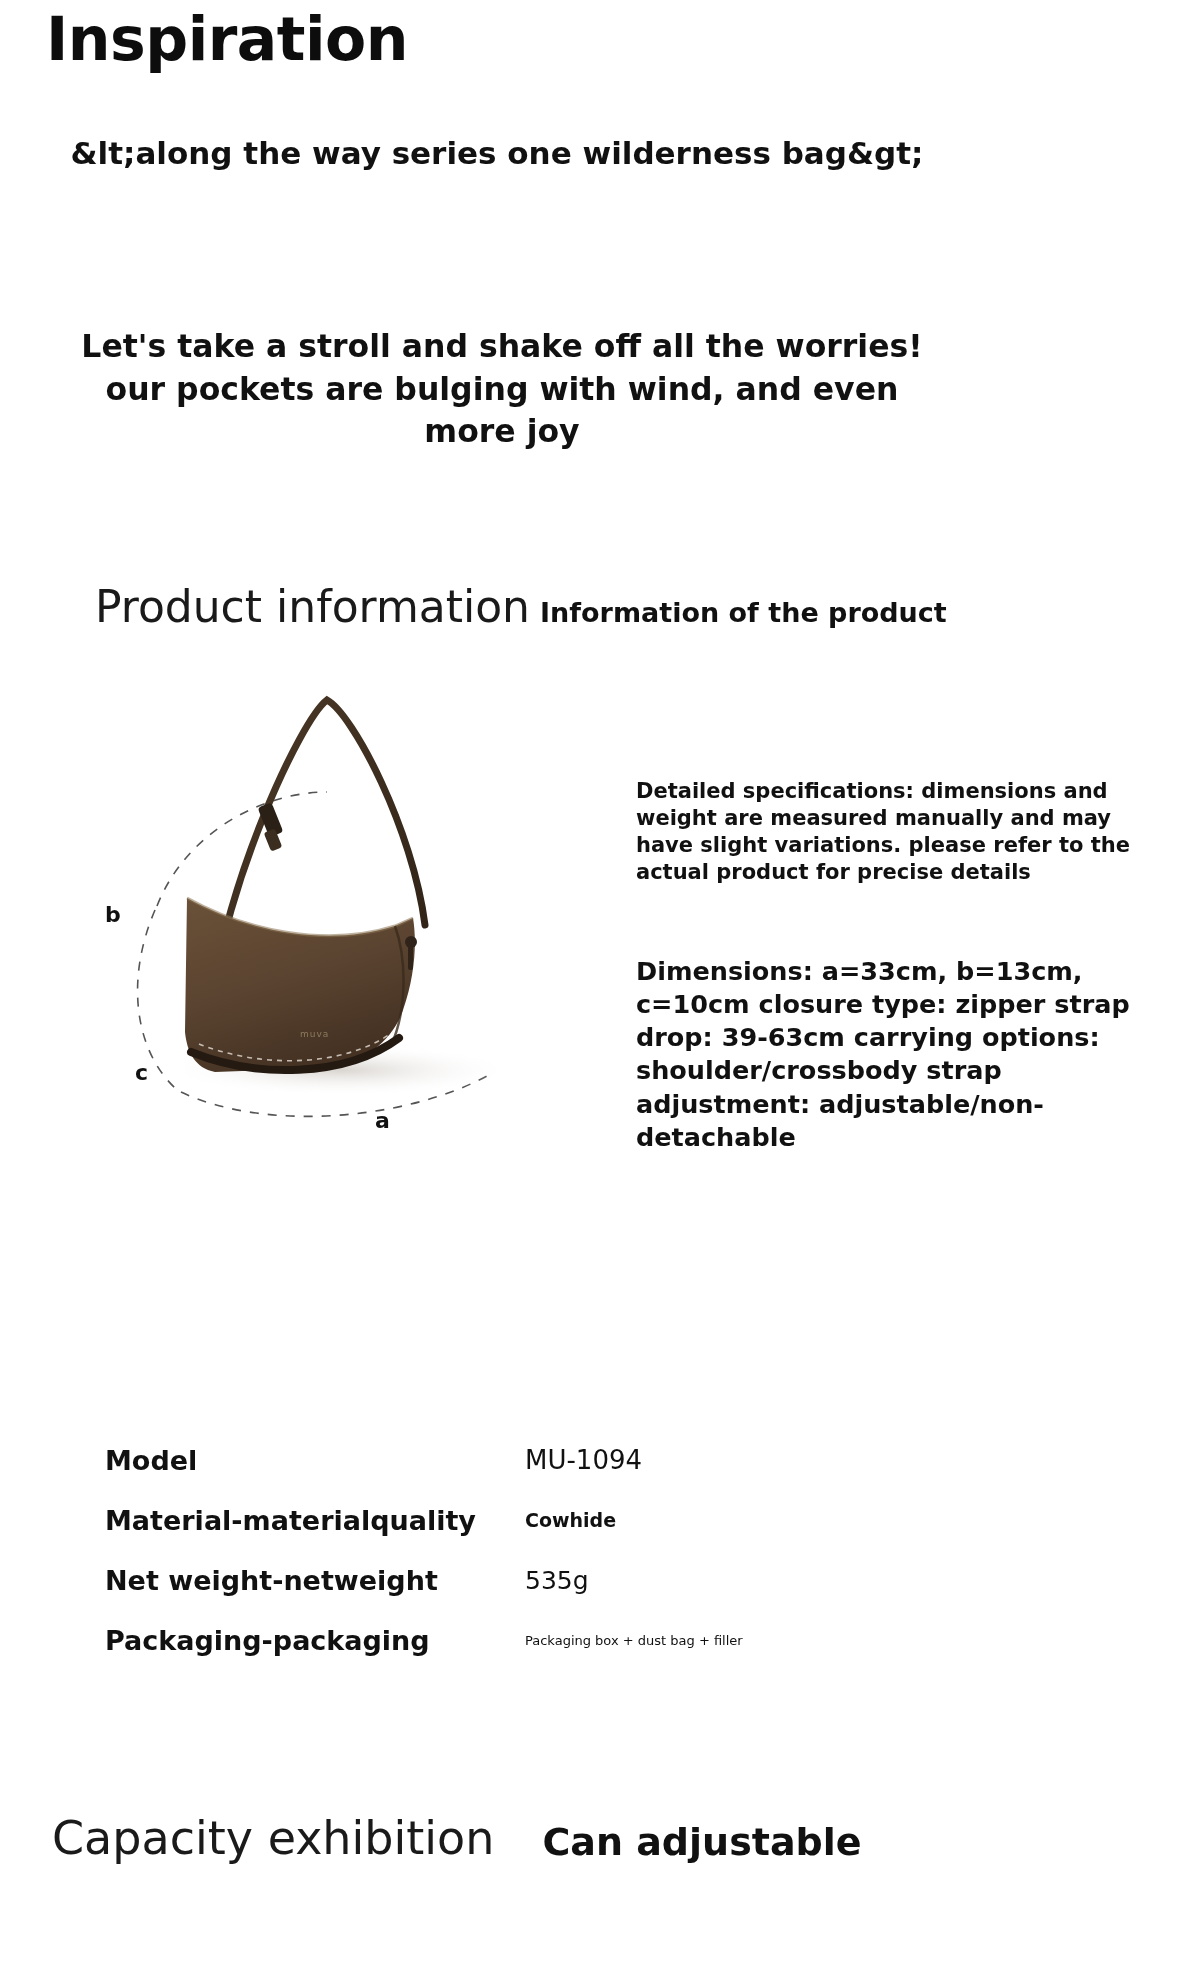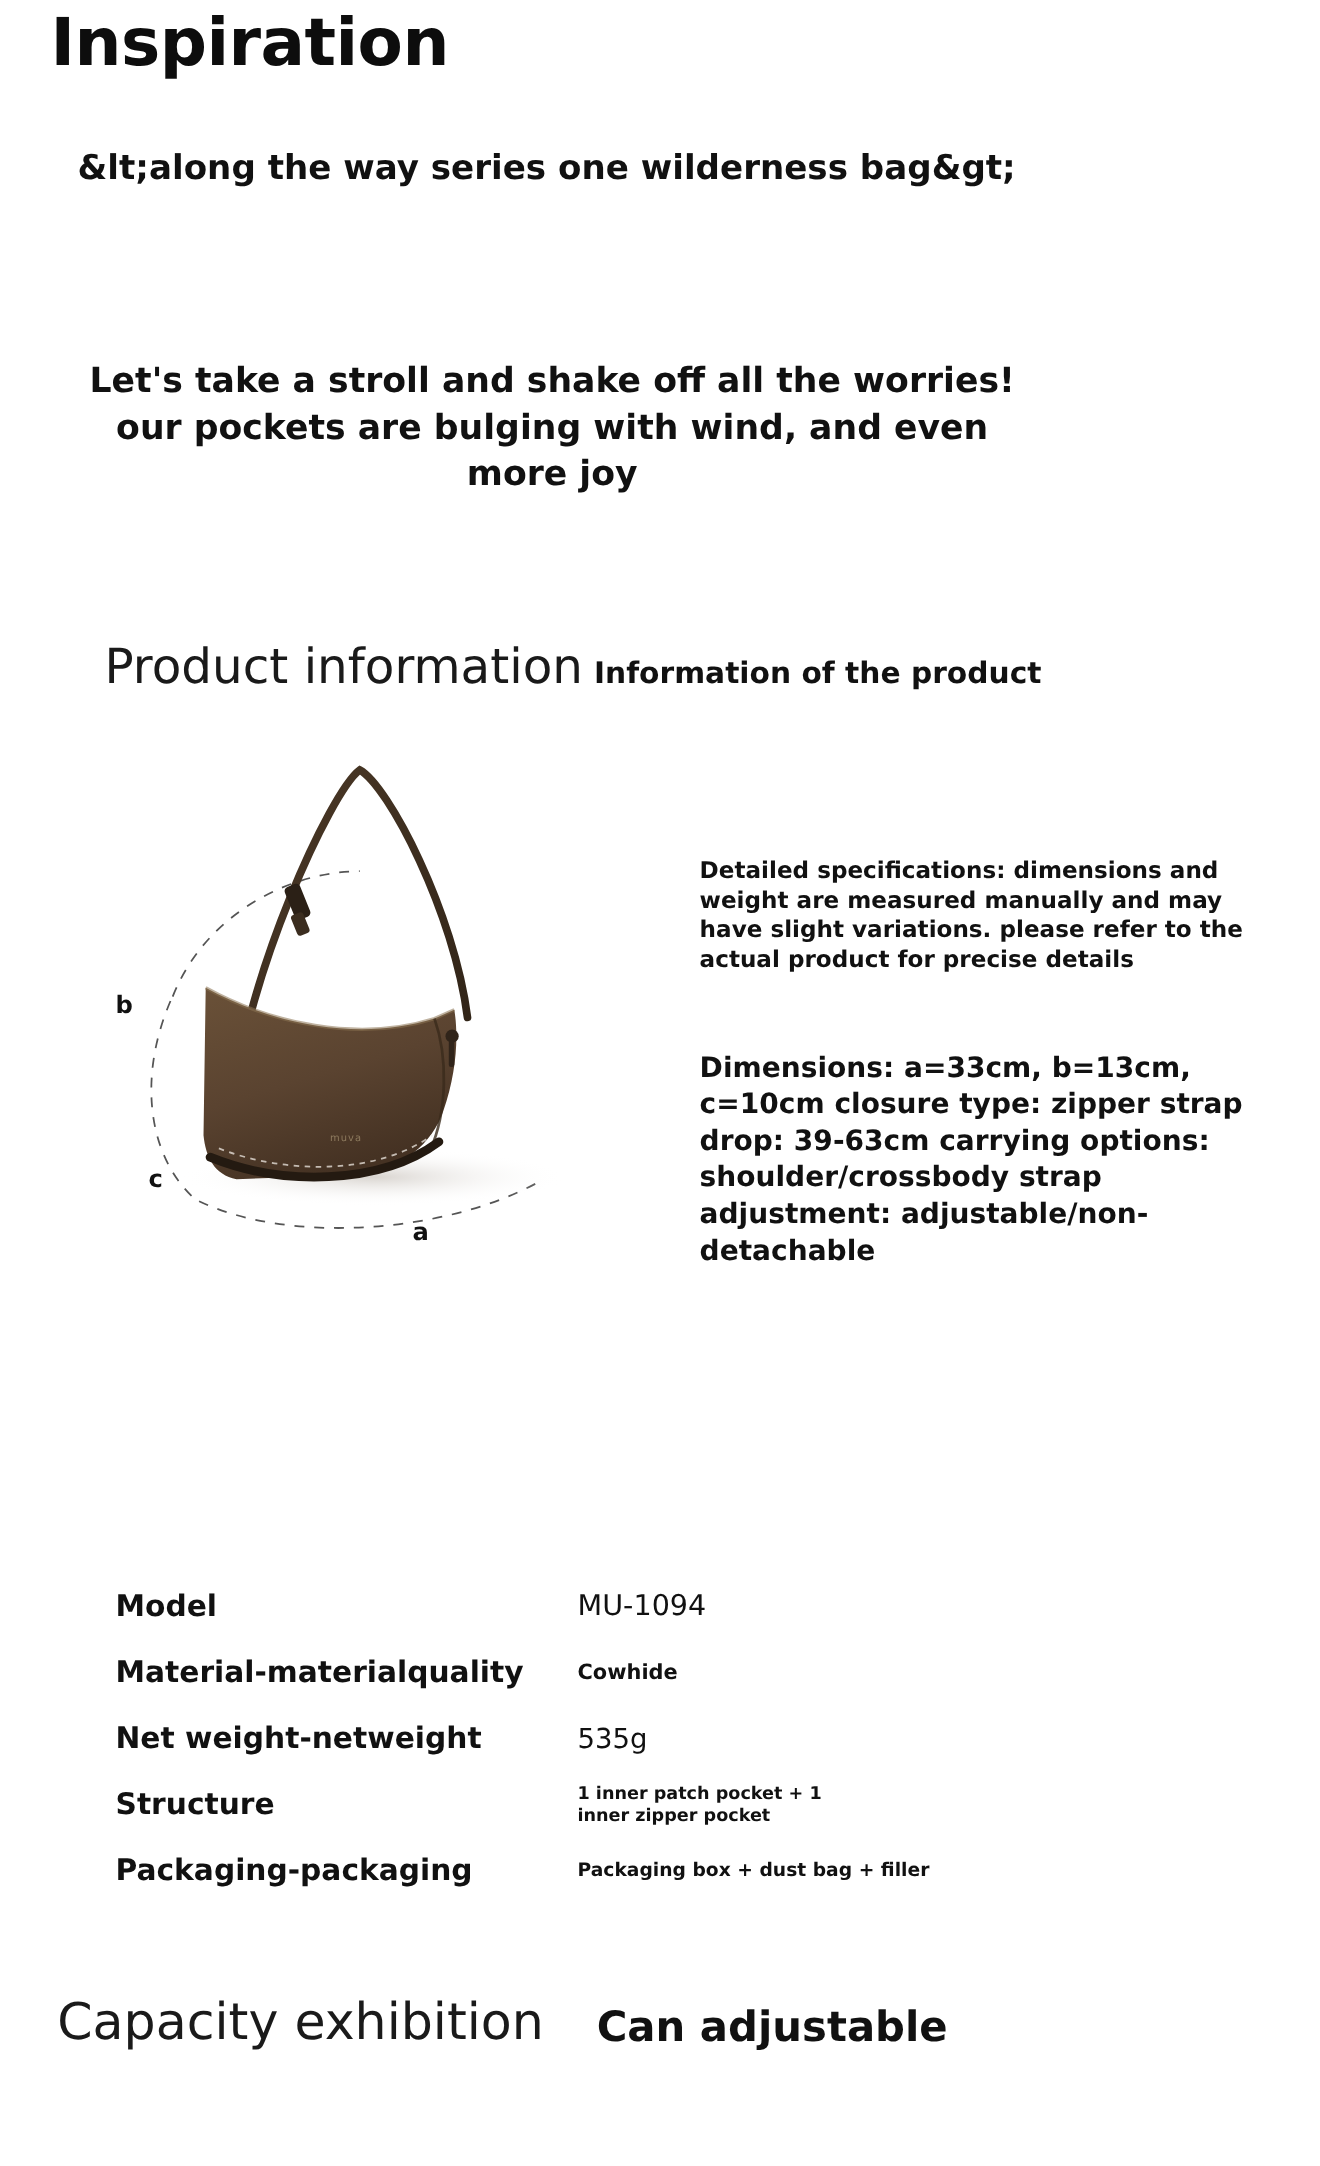--- a/index.html
+++ b/index.html
@@ -147,21 +147,21 @@
     color: #111111;
   }
   .spec-val {
     flex: 1;
     color: #111111;
   }
   .spec-row-0 .spec-val { font-size: 26px; font-weight: 400; }
   .spec-row-1 .spec-val { font-size: 19px; font-weight: 700; }
   .spec-row-2 .spec-val { font-size: 25px; font-weight: 400; }
   .spec-row-3 .spec-val { font-size: 16px; font-weight: 700; line-height: 1.25; width: 270px; flex: none; }
-  .spec-row-4 .spec-val { font-size: 17px; font-weight: 700; }
+  .spec-row-4 .spec-val { font-size: 13px; font-weight: 400; }
 
   
   .cap-head {
     position: absolute;
     left: 52px;
     top: 1815px;
     display: flex;
     align-items: flex-end;
     gap: 48px;
   }
@@ -257,24 +257,20 @@
       <span class="spec-val">MU-1094</span>
     </div>
     <div class="spec-row spec-row-1">
       <span class="spec-key">Material-materialquality</span>
       <span class="spec-val">Cowhide</span>
     </div>
     <div class="spec-row spec-row-2">
       <span class="spec-key">Net weight-netweight</span>
       <span class="spec-val">535g</span>
     </div>
-    <div class="spec-row spec-row-3">
-      <span class="spec-key">Structure</span>
-      <span class="spec-val">1 inner patch pocket + 1 inner zipper pocket</span>
-    </div>
     <div class="spec-row spec-row-4">
       <span class="spec-key">Packaging-packaging</span>
       <span class="spec-val">Packaging box + dust bag + filler</span>
     </div>
   </div>
 
   <div class="cap-head">
     <span class="cap-main">Capacity exhibition</span>
     <span class="cap-sub">Can adjustable</span>
   </div>

